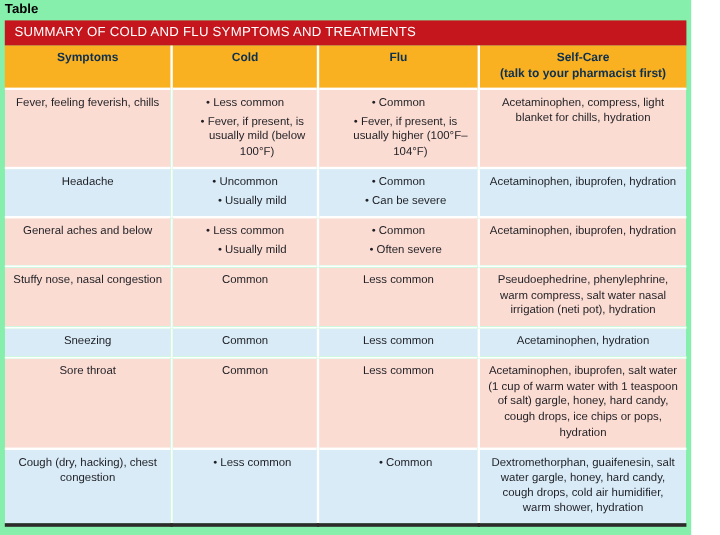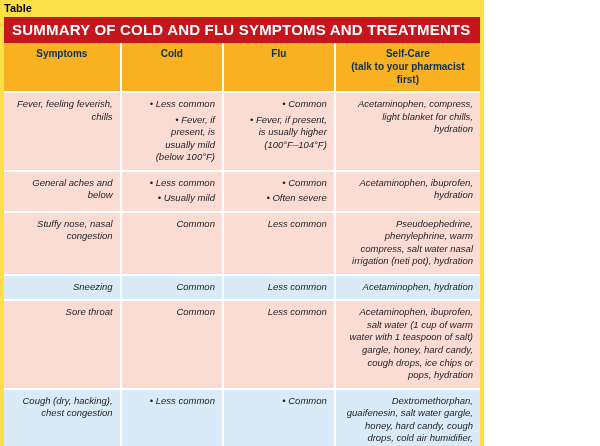--- a/index.html
+++ b/index.html
@@ -2,24 +2,24 @@
 <html style="--title_bar_bg: #c4161c; --title_bar_text: #ffffff; --header_bg: #f9b021; --header_text: #0d3050; --row_pink: #fbdcd2; --row_blue: #d8ebf7; --body_text: #1e1e24; --grid_line: #ffffff; --bottom_border: #2e2a2b;"><head>
 <meta charset="utf-8">
 <style>
   * { box-sizing: border-box; margin: 0; padding: 0; }
   html, body {
     width: 600px; height: 446px;
     background: #ffffff;
     font-family: "Liberation Sans", "DejaVu Sans", sans-serif;
   }
   .page {
-    width: 484px; height: 446px;
+    width: 576px; height: 446px;
     padding: 0 4px;
     overflow: hidden;
-    background: #fde047;
+    background: #86efac;
   }
   .table-label {
     font-size: 11px;
     font-weight: bold;
     color: #000000;
     padding: 2px 0 3px 0;
   }
   table.cf-table {
     width: 100%;
     border-collapse: collapse;
@@ -27,22 +27,22 @@
     table-layout: fixed;
   }
   .col-symptoms { width: 24.5%; }
   .col-cold     { width: 21.5%; }
   .col-flu      { width: 23.5%; }
   .col-selfcare { width: 30.5%; }
 
   th.title-bar {
     background: var(--title_bar_bg, #c4161c);
     color: var(--title_bar_text, #ffffff);
-    font-size: 15px;
-    font-weight: bold;
+    font-size: 11px;
+    font-weight: normal;
     text-align: left;
     padding: 4px 8px 5px 8px;
     letter-spacing: 0.2px;
   }
   th.header-cell {
     background: var(--header_bg, #f9b021);
     color: var(--header_text, #0d3050);
     font-size: 10px;
     font-weight: bold;
     text-align: center;
@@ -51,27 +51,26 @@
     border-left: 2px solid var(--grid_line, #ffffff);
     line-height: 1.3;
     height: 31px;
   }
   th.header-cell:first-of-type { border-left: none; }
 
   td.cell {
     font-size: 9.5px;
     color: var(--body_text, #1e1e24);
     vertical-align: top;
-    text-align: right;
+    text-align: center;
     padding: 5px 7px 6px 7px;
     border-left: 2px solid var(--grid_line, #ffffff);
     border-top: 2px solid var(--grid_line, #ffffff);
     line-height: 1.32;
     overflow: hidden;
-    font-style: italic;
   }
   td.cell:first-child { border-left: none; }
 
   tr.tone-pink td { background: var(--row_pink, #fbdcd2); }
   tr.tone-blue td { background: var(--row_blue, #d8ebf7); }
 
   .bullet-line {
     padding-left: 8px;
     text-indent: -8px;
     margin-bottom: 3px;
@@ -122,20 +121,32 @@
           <td class="cell cold-cell">
             <div class="bullet-line">• Less common</div>
             <div class="bullet-line">• Fever, if present, is usually mild (below 100°F)</div>
           </td>
           <td class="cell flu-cell">
             <div class="bullet-line">• Common</div>
             <div class="bullet-line">• Fever, if present, is usually higher (100°F–104°F)</div>
           </td>
           <td class="cell selfcare-cell">Acetaminophen, compress, light blanket for chills, hydration</td>
         </tr>
+        <tr class="data-row tone-blue">
+          <td class="cell symptom-cell">Headache</td>
+          <td class="cell cold-cell">
+            <div class="bullet-line">• Uncommon</div>
+            <div class="bullet-line">• Usually mild</div>
+          </td>
+          <td class="cell flu-cell">
+            <div class="bullet-line">• Common</div>
+            <div class="bullet-line">• Can be severe</div>
+          </td>
+          <td class="cell selfcare-cell">Acetaminophen, ibuprofen, hydration</td>
+        </tr>
         <tr class="data-row tone-pink">
           <td class="cell symptom-cell">General aches and below</td>
           <td class="cell cold-cell">
             <div class="bullet-line">• Less common</div>
             <div class="bullet-line">• Usually mild</div>
           </td>
           <td class="cell flu-cell">
             <div class="bullet-line">• Common</div>
             <div class="bullet-line">• Often severe</div>
           </td>

